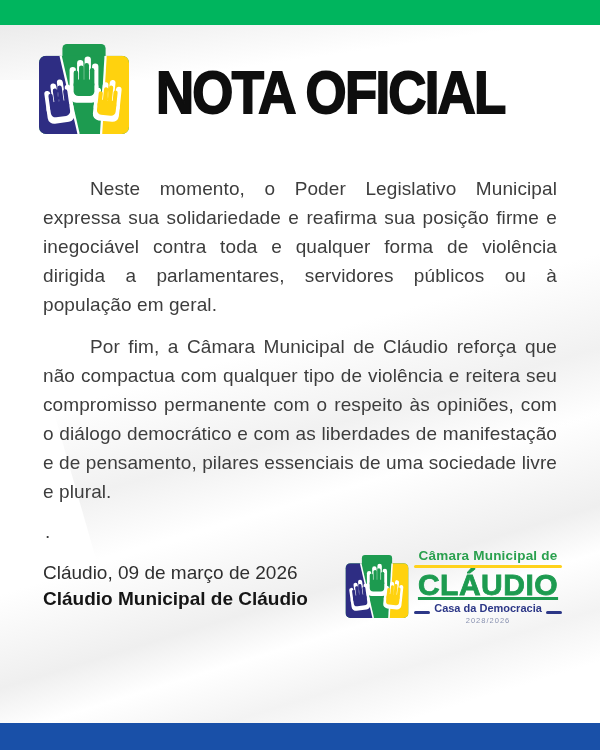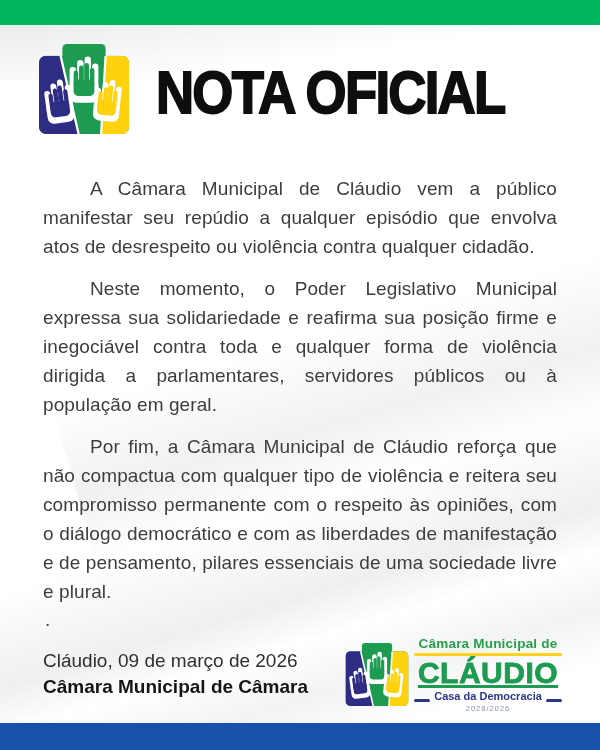--- a/index.html
+++ b/index.html
@@ -33,21 +33,21 @@
     -webkit-text-stroke:1.8px var(--title-black,#0e0e0e);
     transform:scaleX(.88); transform-origin:left center; white-space:nowrap;
   }
   
   .body { margin:40px 43px 0 43px; }
   .body p {
     font-size:19px; line-height:29px; letter-spacing:.1px;
     color:var(--body-text,#3d3d3d);
     text-align:justify; text-indent:47px; margin-bottom:13px;
   }
-  .body p.last { margin-bottom:4px; }
+  .body p.last { margin-bottom:16px; }
   .body p.dot { text-indent:2px; line-height:20px; margin-bottom:0; }
   
   .footer { display:flex; justify-content:space-between; align-items:center;
             margin:6px 38px 0 43px; }
   .date-line { font-size:19px; color:#2f2f2f; line-height:26px; }
   .signature-line { font-size:19px; font-weight:bold; color:#151515; line-height:26px; }
   .footer-logo { display:flex; align-items:center; }
   .fl-icon { width:64px; height:63px; flex:0 0 auto; }
   .fl-text { width:148px; margin-left:5px; text-align:center; }
   .fl-top { font-size:13.5px; font-weight:bold; color:var(--footer-text-green,#2aa04e);
@@ -116,30 +116,29 @@
 
   <div class="content">
     <div class="header">
       <svg class="logo-mark" viewBox="0 0 100 100">
         <use href="#hands-logo"></use>
       </svg>
       <h1 class="title">NOTA OFICIAL</h1>
     </div>
 
     <div class="body">
-      <p>A Câmara Municipal de Cláudio vem a público manifestar seu repúdio a qualquer episódio que envolva atos de desrespeito ou violência contra qualquer cidadão.</p>
       <p>Neste momento, o Poder Legislativo Municipal expressa sua solidariedade e reafirma sua posição firme e inegociável contra toda e qualquer forma de violência dirigida a parlamentares, servidores públicos ou à população em geral.</p>
       <p class="last">Por fim, a Câmara Municipal de Cláudio reforça que não compactua com qualquer tipo de violência e reitera seu compromisso permanente com o respeito às opiniões, com o diálogo democrático e com as liberdades de manifestação e de pensamento, pilares essenciais de uma sociedade livre e plural.</p>
       <p class="dot">.</p>
     </div>
 
     <div class="footer">
       <div class="footer-left">
         <div class="date-line">Cláudio, 09 de março de 2026</div>
-        <div class="signature-line">Câmara Municipal de Câmara</div>
+        <div class="signature-line">Cláudio Municipal de Cláudio</div>
       </div>
       <div class="footer-logo">
         <svg class="fl-icon" viewBox="0 0 100 100">
           <use href="#hands-logo"></use>
         </svg>
         <div class="fl-text">
           <div class="fl-top">Câmara Municipal de</div>
           <div class="fl-underline"></div>
           <div class="fl-name">CLÁUDIO</div>
           <div class="fl-tagline">

